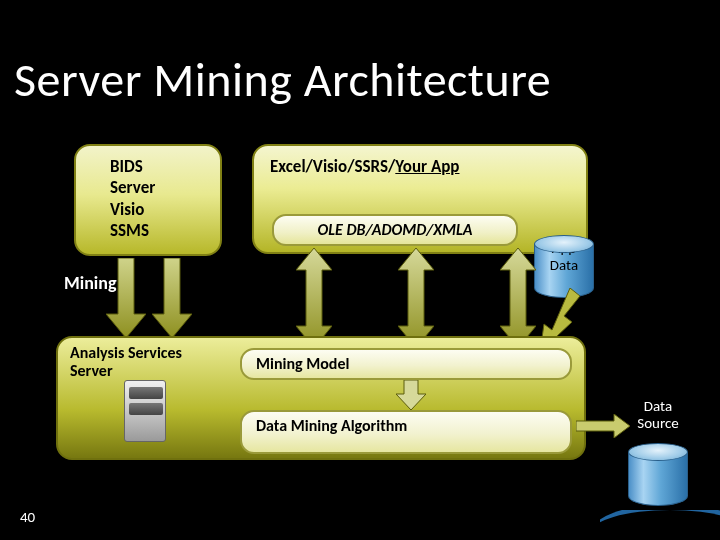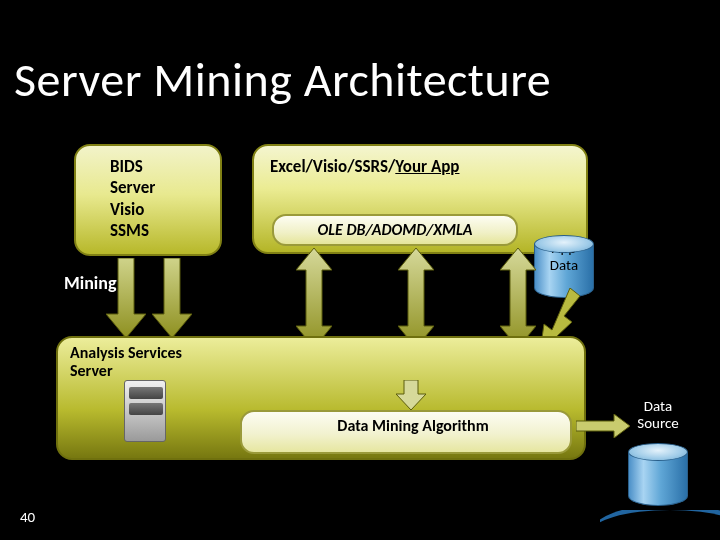--- a/index.html
+++ b/index.html
@@ -95,21 +95,20 @@
     position: absolute;
     left: 240px; top: 410px; width: 332px; height: 44px;
     background: linear-gradient(180deg, #fdfdf2 0%, #f2f2cf 55%, #e6e6a0 100%);
     border: 2px solid #9a9a3a;
     border-radius: 14px;
     color: #000;
     font-size: 16px;
     font-weight: 600;
     line-height: 28px;
     padding-left: 14px;
-    text-align: center;
   }
   
   .cylinder {
     position: absolute;
   }
   .cyl-body {
     width: 60px; height: 54px;
     background: linear-gradient(90deg, #4c90c8 0%, #a8d4f2 25%, #5fa6d6 55%, #2a70a8 100%);
     border: 1px solid #2a5f8a;
     border-top: none;
@@ -271,20 +270,21 @@
     <div class="server-label">
       <div>Analysis Services</div>
       <div>Server</div>
     </div>
   </div>
 
   <div class="server-icon">
     <div class="tower"></div>
   </div>
 
+  <div class="bar-mining">Mining Model</div>
 
   <div class="arrow" style="left:396px; top:380px;">
     <svg width="30" height="30" viewBox="0 0 30 30">
       <path d="M15 0 L30 16 H22 V30 H8 V16 H0 Z" transform="rotate(180 15 15)" fill="#d6d99a" stroke="#5b5c0c" stroke-width="1"></path>
     </svg>
   </div>
 
   <div class="bar-algo">Data Mining Algorithm</div>
 
   <div class="arrow" style="left:576px; top:414px;">

